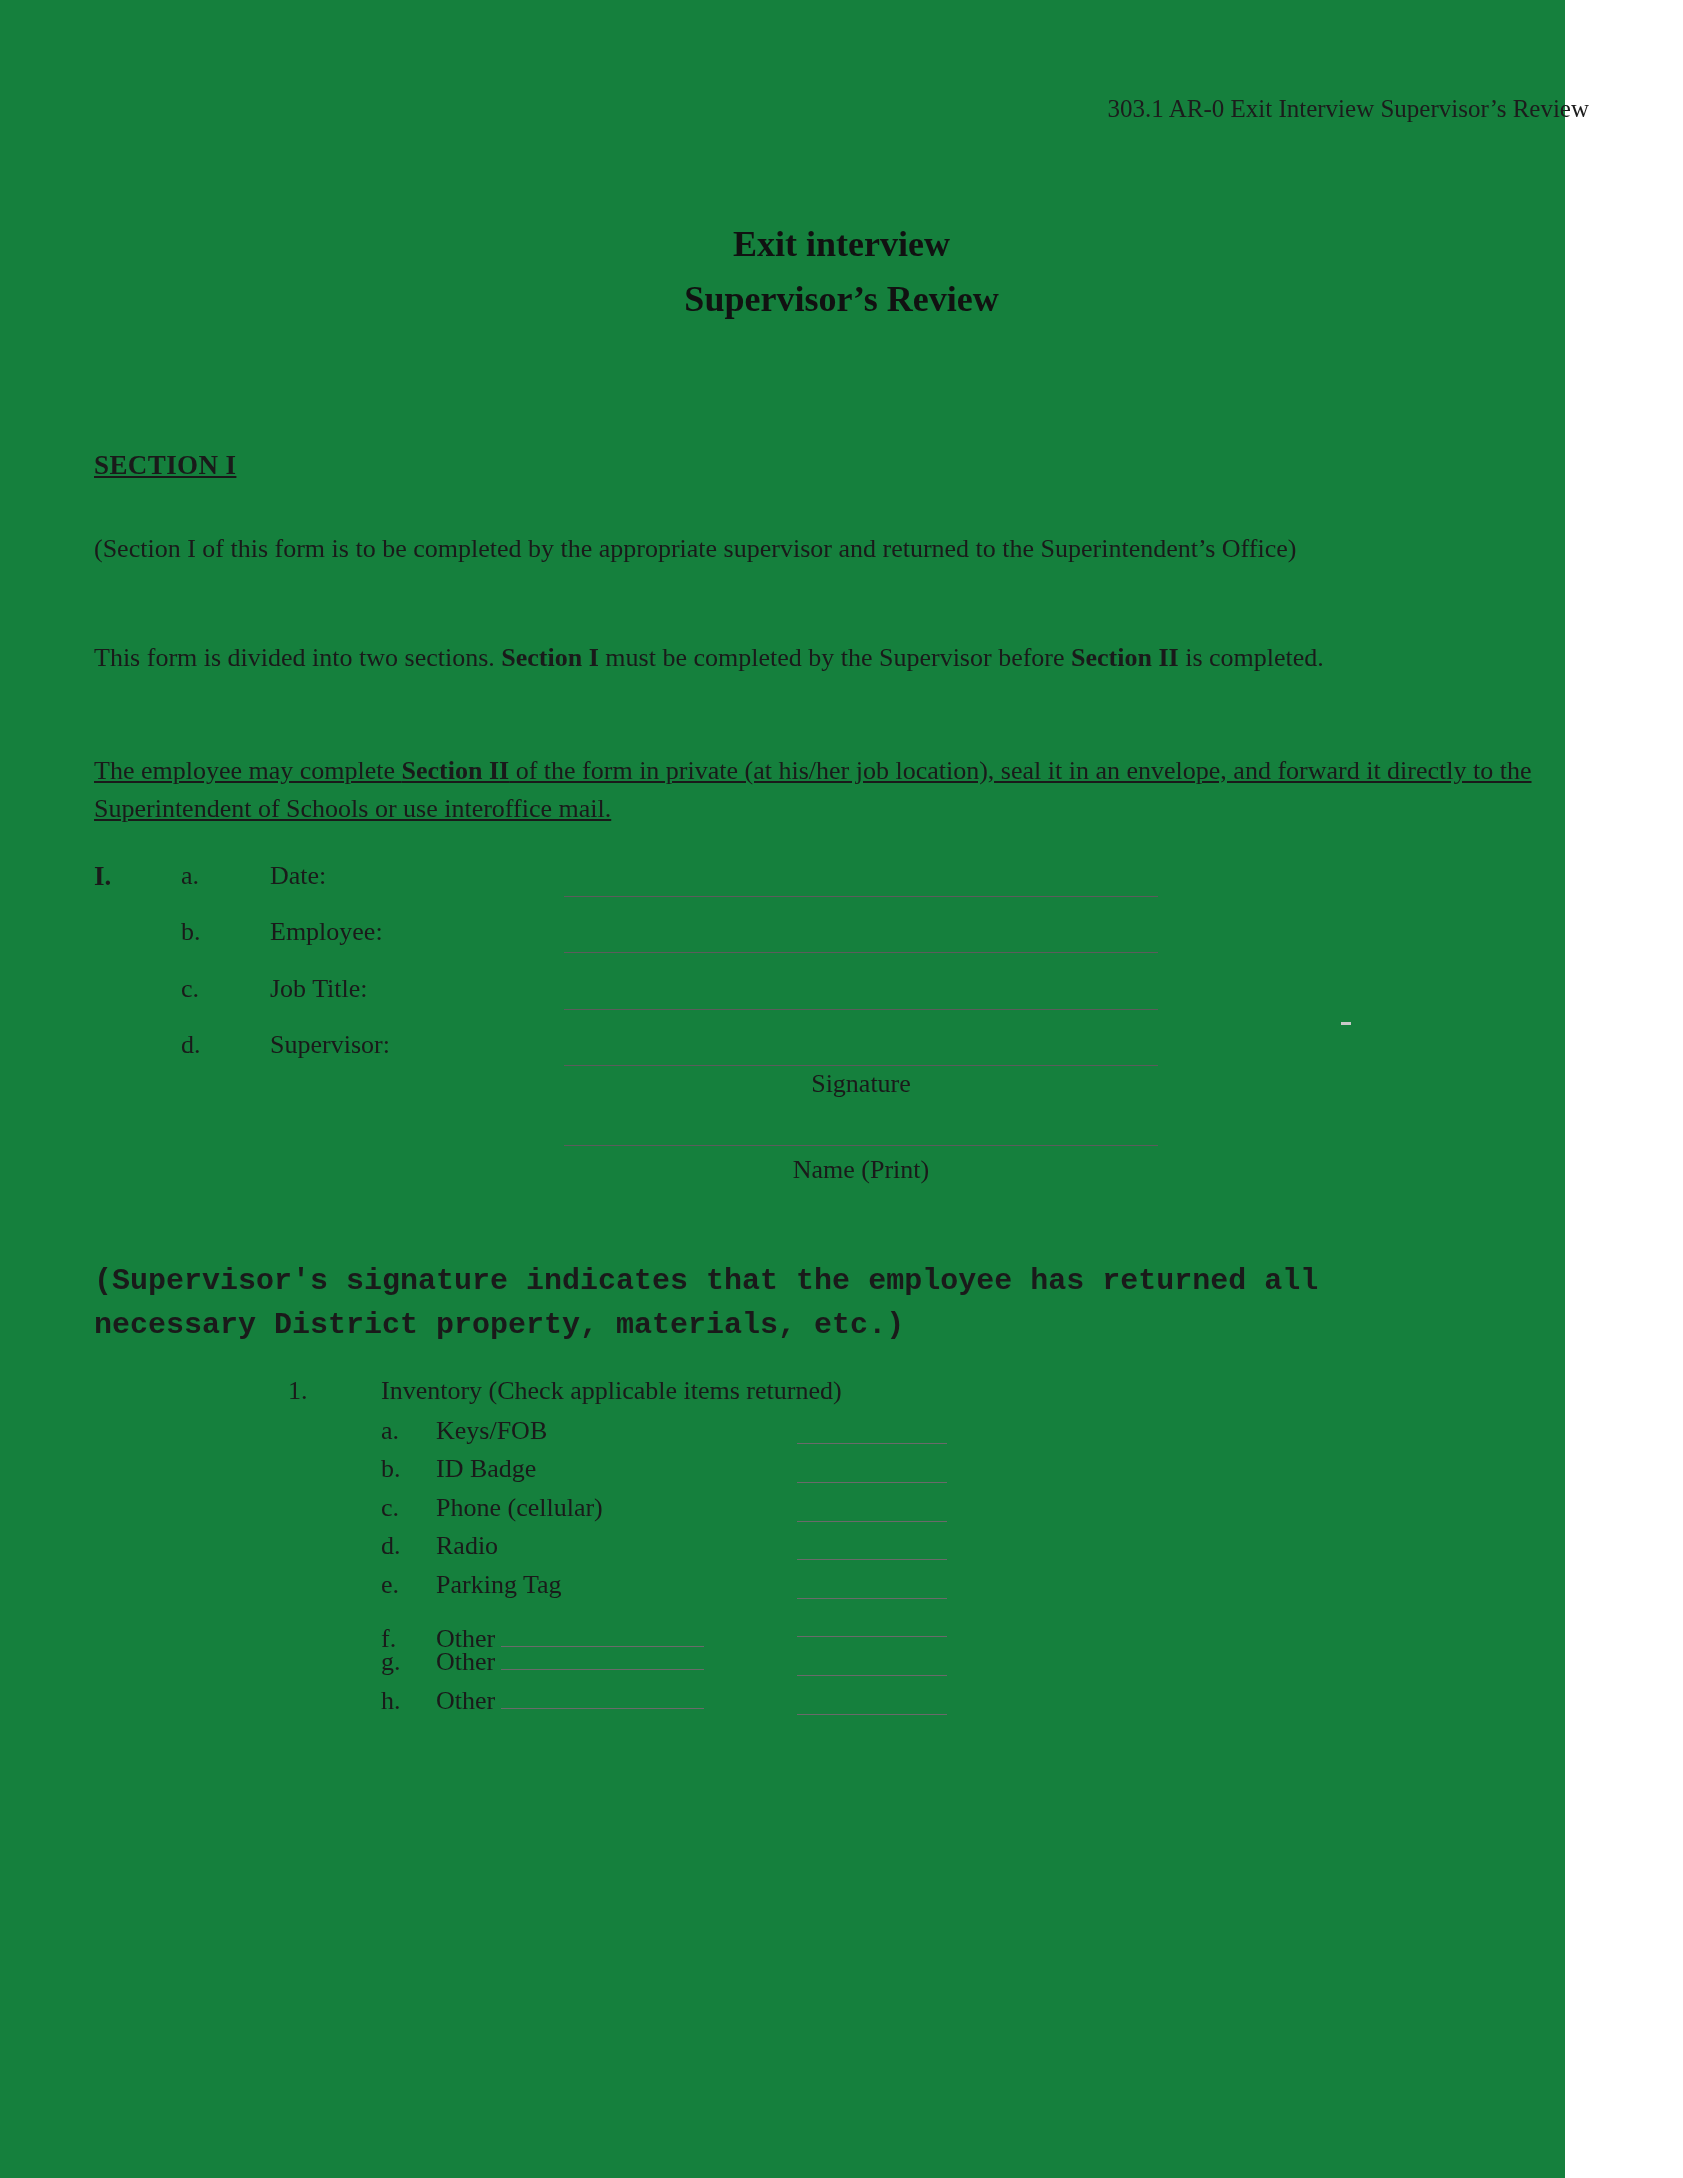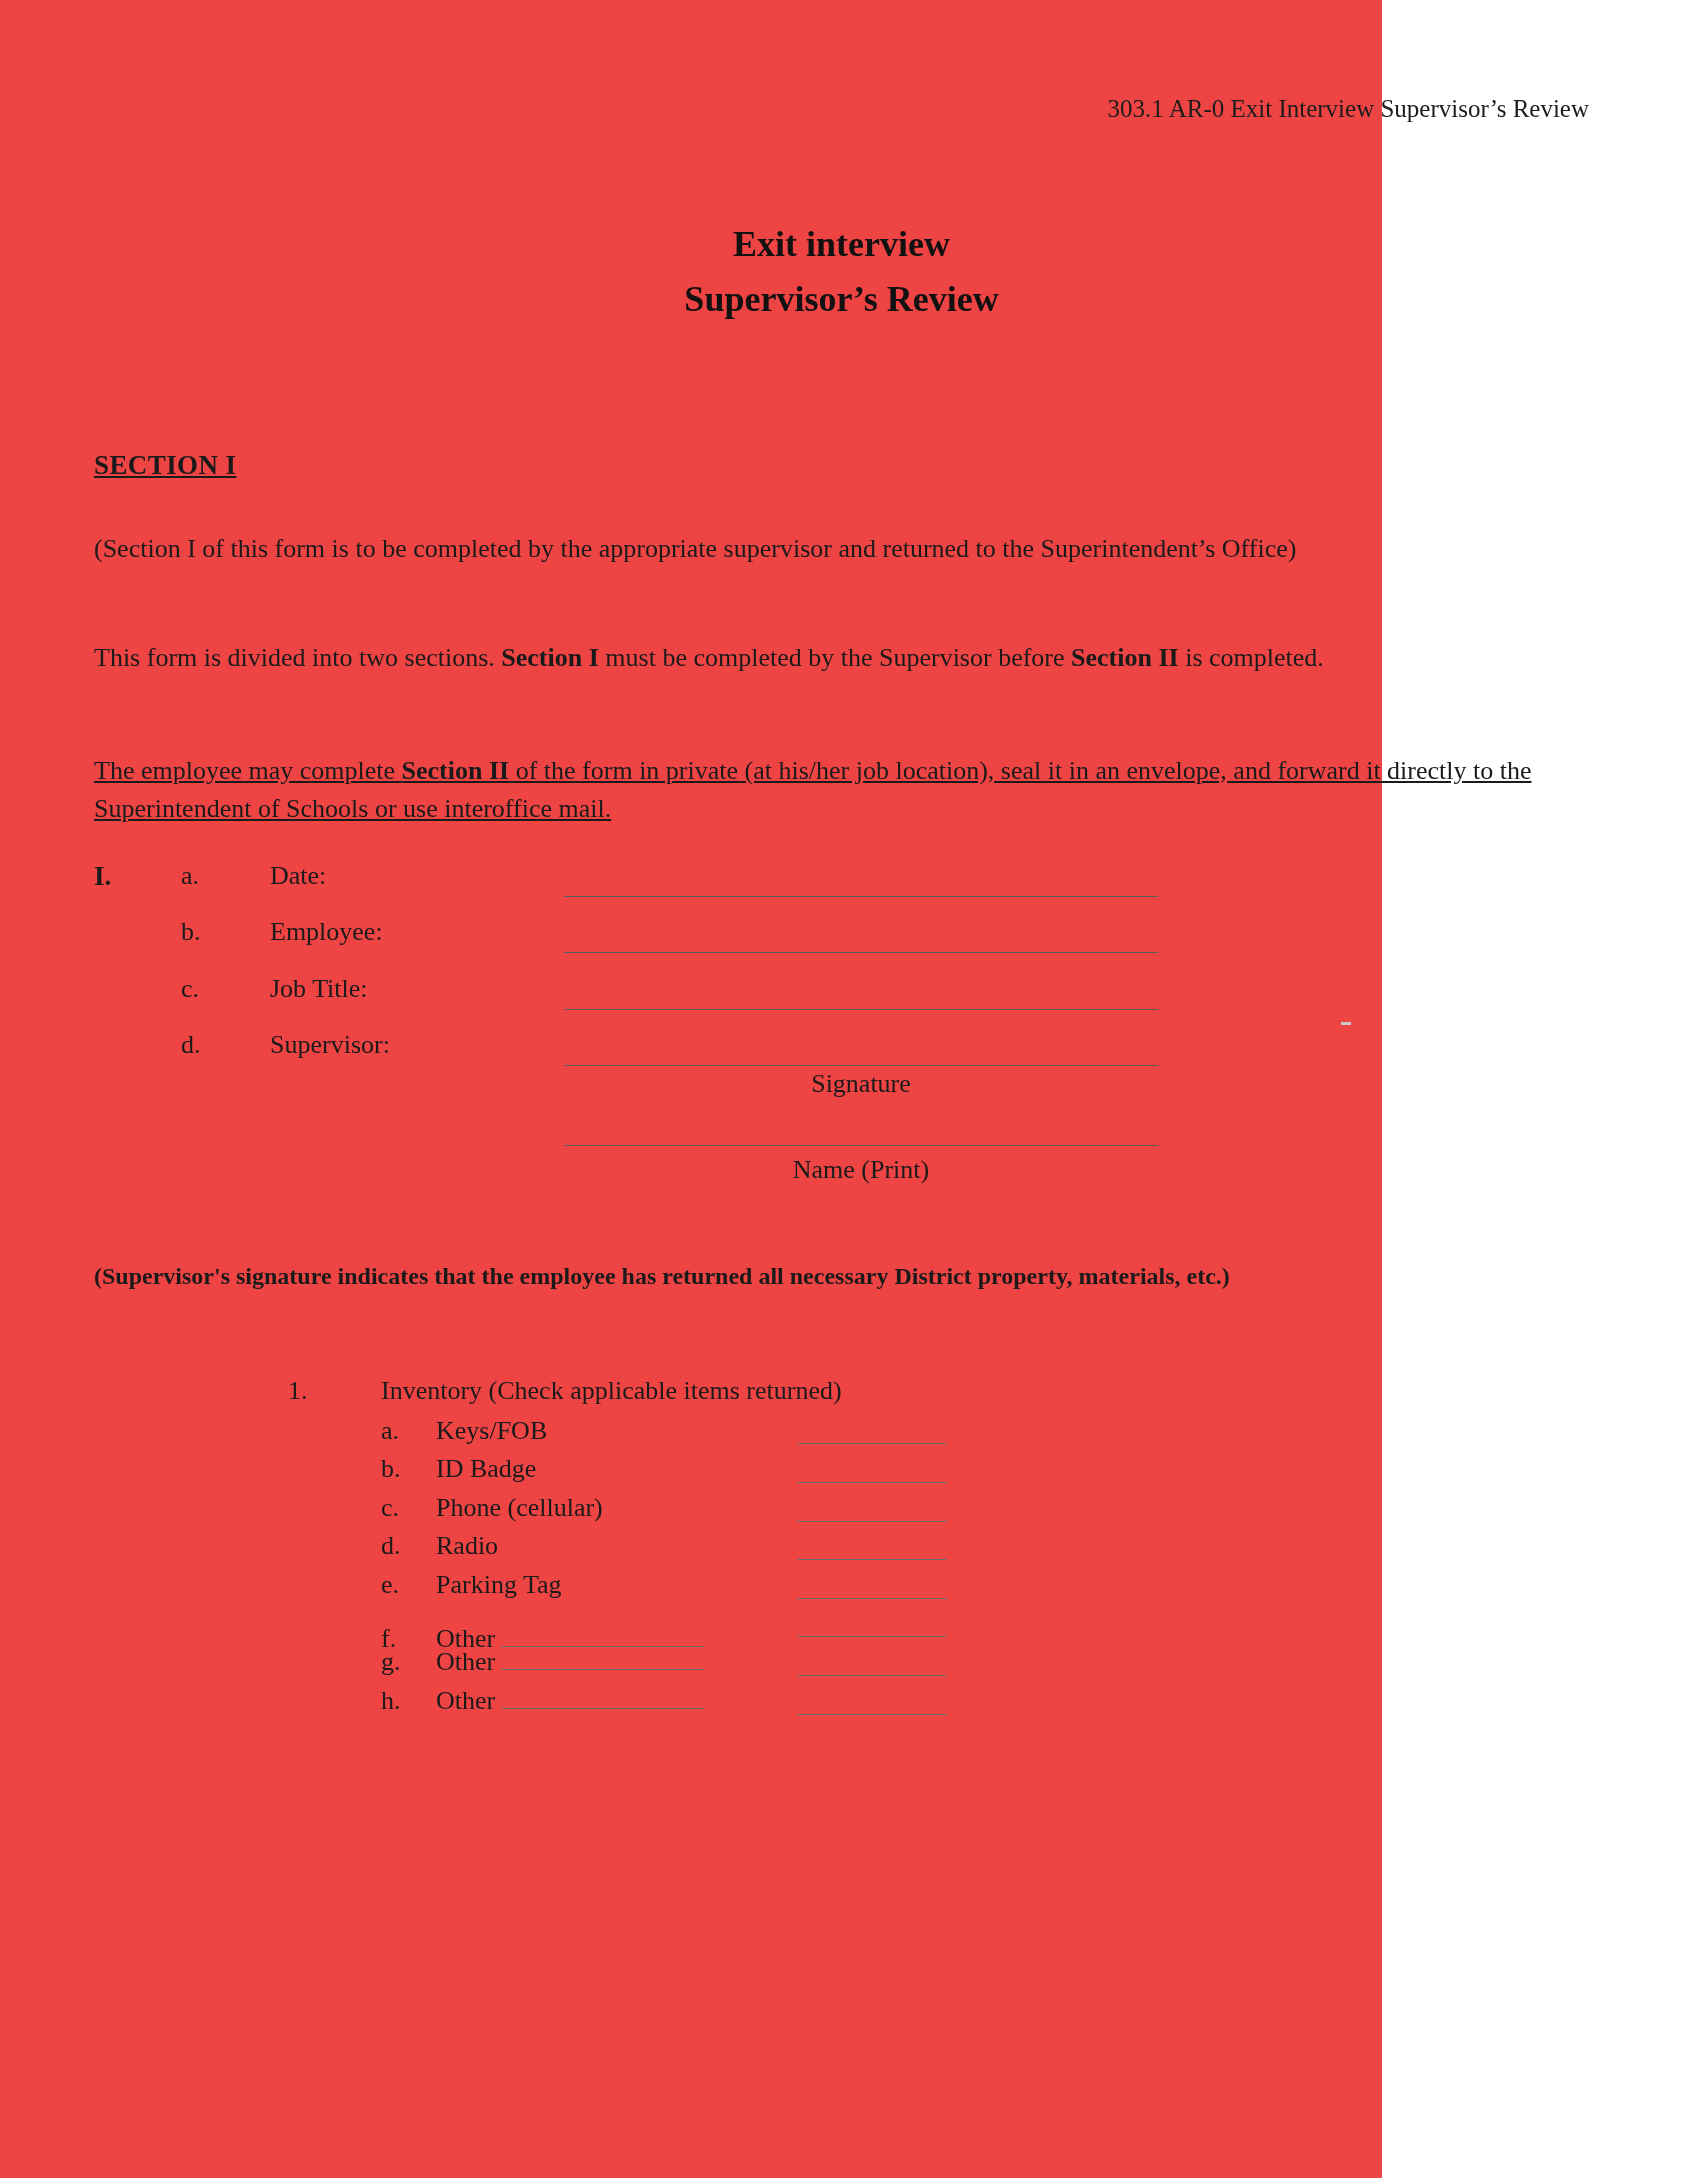--- a/index.html
+++ b/index.html
@@ -11,23 +11,23 @@
     width: 1683px;
     height: 2178px;
     font-family: "Liberation Serif", serif;
     color: #1a1a1a;
     position: relative;
     overflow: hidden;
   }
   .page {
     position: absolute;
     left: 0; top: 0;
-    width: 1382px;
+    width: 1565px;
     height: 2178px;
-    background: #ef4444;
+    background: #15803d;
   }
   .inner {
     position: absolute;
     left: 94px;
     top: 0;
     width: 1495px;
   }
 
   
   .doc-header {
@@ -117,23 +117,24 @@
     text-align: center;
     font-size: 26px;
   }
 
   
   .note {
     position: absolute;
     top: 1259px;
     left: 0;
     width: 1396px;
-    font-size: 24px;
+    font-size: 30px;
     font-weight: bold;
     line-height: 1.47;
+    font-family: Liberation Mono, monospace;
   }
 
   
   .inv-block { position: absolute; top: 1376px; left: 0; width: 1450px; }
   .inv-number {
     position: absolute;
     left: 194px;
     top: 0;
     font-size: 26px;
   }

